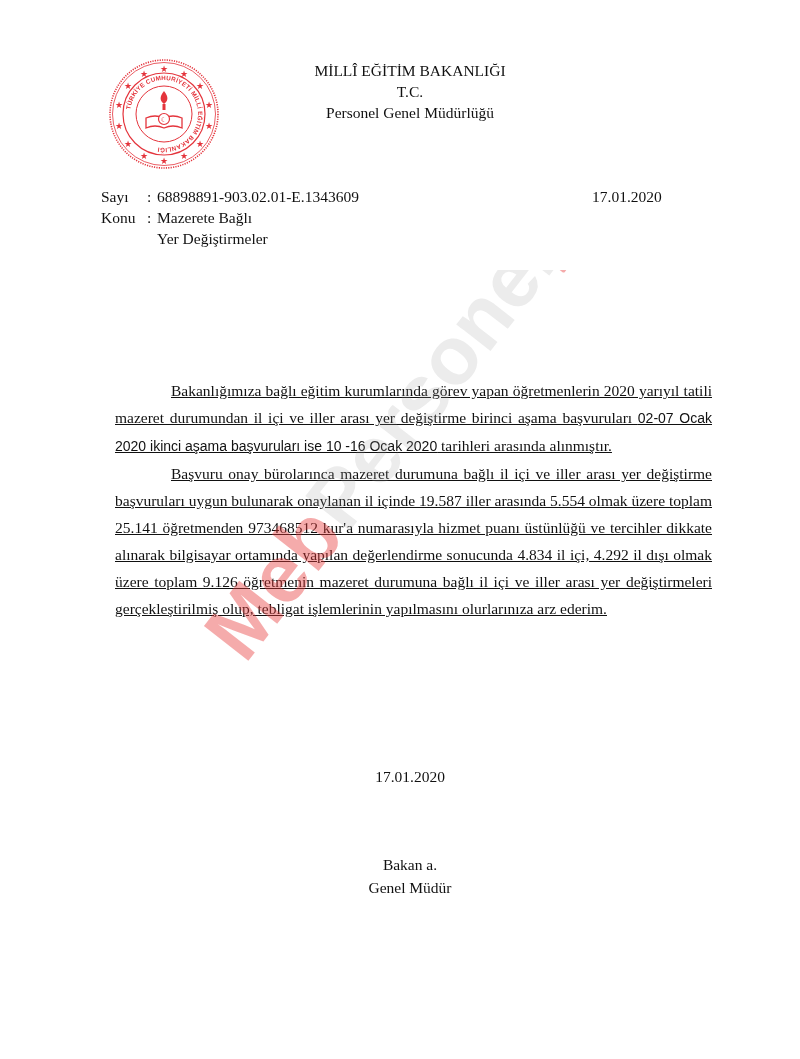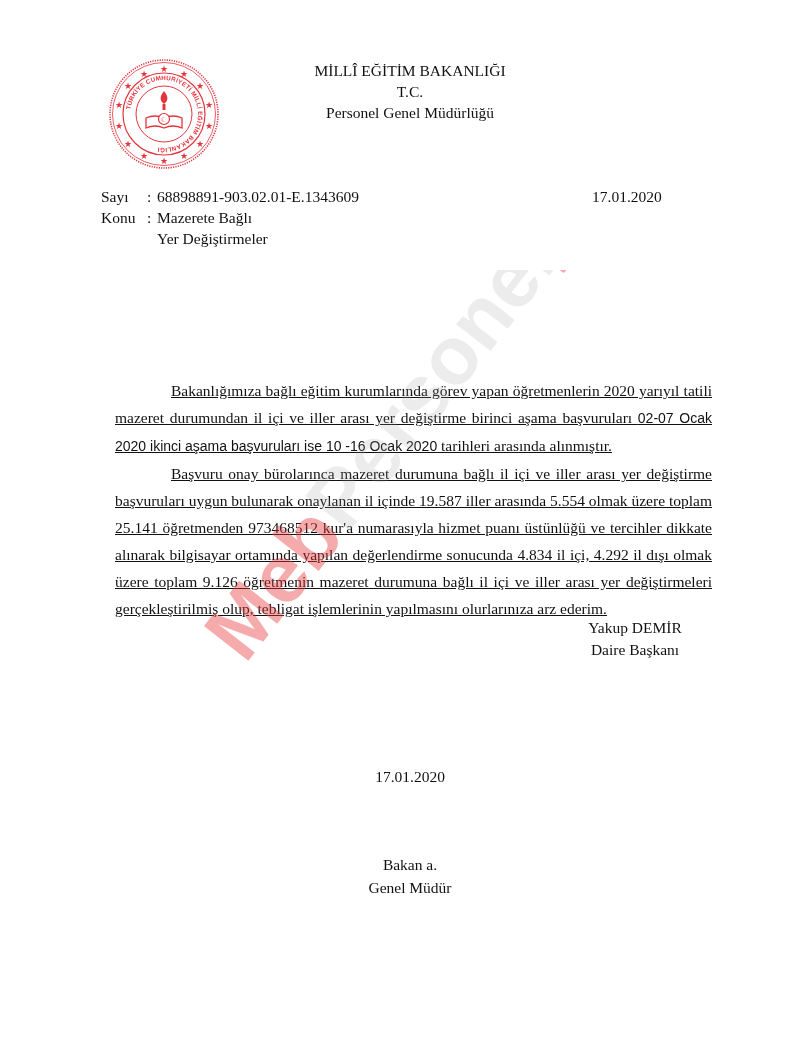--- a/index.html
+++ b/index.html
@@ -107,24 +107,20 @@
     </div>
   </div>
   <div class="date-top">17.01.2020</div>
 
 
   <div class="body">
     <p><span>Bakanlığımıza bağlı eğitim kurumlarında görev yapan öğretmenlerin 2020 yarıyıl tatili mazeret durumundan il içi ve iller arası yer değiştirme birinci aşama başvuruları </span><span class="sans">02-07 Ocak 2020 ikinci aşama başvuruları ise 10 -16 Ocak 2020</span><span> tarihleri arasında alınmıştır.</span></p>
     <p>Başvuru onay bürolarınca mazeret durumuna bağlı il içi ve iller arası yer değiştirme başvuruları uygun bulunarak onaylanan il içinde 19.587 iller arasında 5.554 olmak üzere toplam 25.141 öğretmenden 973468512 kur'a numarasıyla hizmet puanı üstünlüğü ve tercihler dikkate alınarak bilgisayar ortamında yapılan değerlendirme sonucunda 4.834 il içi, 4.292 il dışı olmak üzere toplam 9.126 öğretmenin mazeret durumuna bağlı il içi ve iller arası yer değiştirmeleri gerçekleştirilmiş olup, tebligat işlemlerinin yapılmasını olurlarınıza arz ederim.</p>
   </div>
 
-  <div class="sig1">
-    <div>Yakup DEMİR</div>
-    <div>Daire Başkanı</div>
-  </div>
 
   <div class="approve">
     <div>17.01.2020</div>
   </div>
 
   <div class="sig2">
     <div>Bakan a.</div>
     <div>Genel Müdür</div>
   </div>
 

